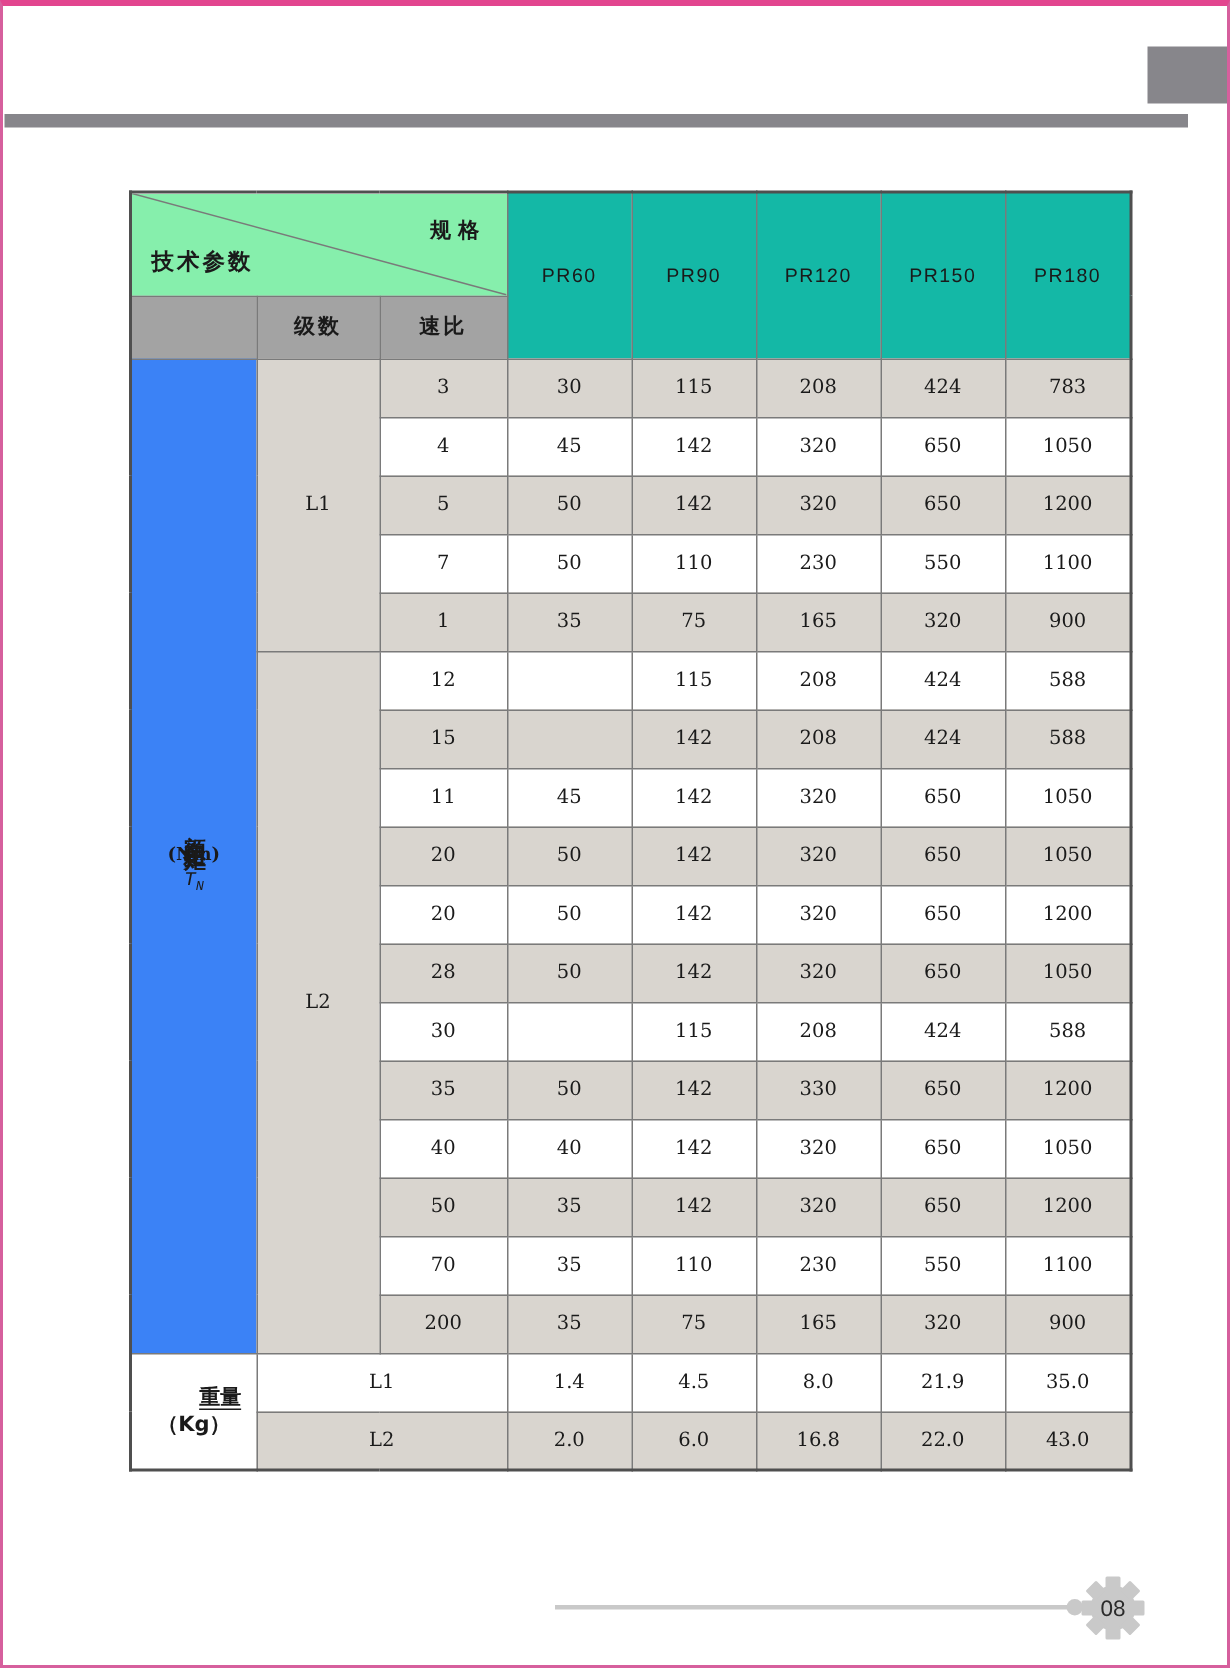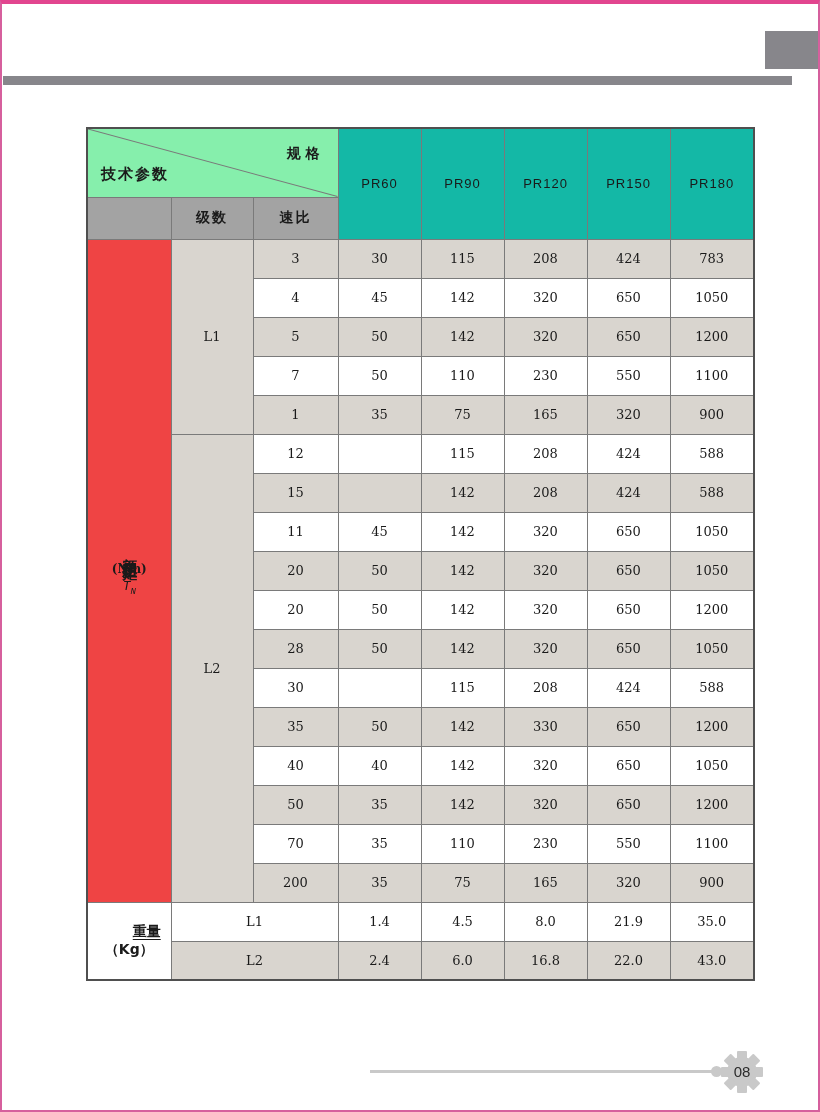--- a/index.html
+++ b/index.html
@@ -74,21 +74,21 @@
   }
 
   .ratio-cell, .val-cell, .stage-cell, .wstage-cell {
     font-family: "DejaVu Serif", serif;
     font-size: 13px;
     background: #ffffff;
   }
   .sh { background: #d9d5cf; }
   .stage-cell { background: #d9d5cf; }
 
-  .torque-label-cell { background: #ef4444; }
+  .torque-label-cell { background: #3b82f6; }
   .vwrap { display: flex; flex-direction: column; align-items: center; justify-content: center; gap: 3px; }
   .vchars {
     writing-mode: vertical-rl; text-orientation: upright;
     font-size: 15px; font-weight: bold; letter-spacing: 3px;
     font-family: "DejaVu Sans", sans-serif;
   }
   .vunit { font-size: 12px; font-weight: bold; font-family: "DejaVu Serif", serif; margin-top: 2px; }
   .vsym  { font-size: 13px; font-family: Liberation Mono, monospace; font-style: italic; }
   .vsym sub { font-size: 9px; font-style: italic; }
 
@@ -303,21 +303,21 @@
         <td rowspan="2" class="weight-label-cell"><span class="u">重量</span><span>（Kg）</span></td>
         <td colspan="2" class="wstage-cell">L1</td>
         <td class="val-cell">1.4</td>
         <td class="val-cell">4.5</td>
         <td class="val-cell">8.0</td>
         <td class="val-cell">21.9</td>
         <td class="val-cell">35.0</td>
       </tr>
       <tr>
         <td colspan="2" class="wstage-cell sh">L2</td>
-        <td class="val-cell sh">2.4</td>
+        <td class="val-cell sh">2.0</td>
         <td class="val-cell sh">6.0</td>
         <td class="val-cell sh">16.8</td>
         <td class="val-cell sh">22.0</td>
         <td class="val-cell sh">43.0</td>
       </tr>
     </tbody>
 </table>
 
 <div class="footer-line"></div>
 <div class="footer-dot"></div>

